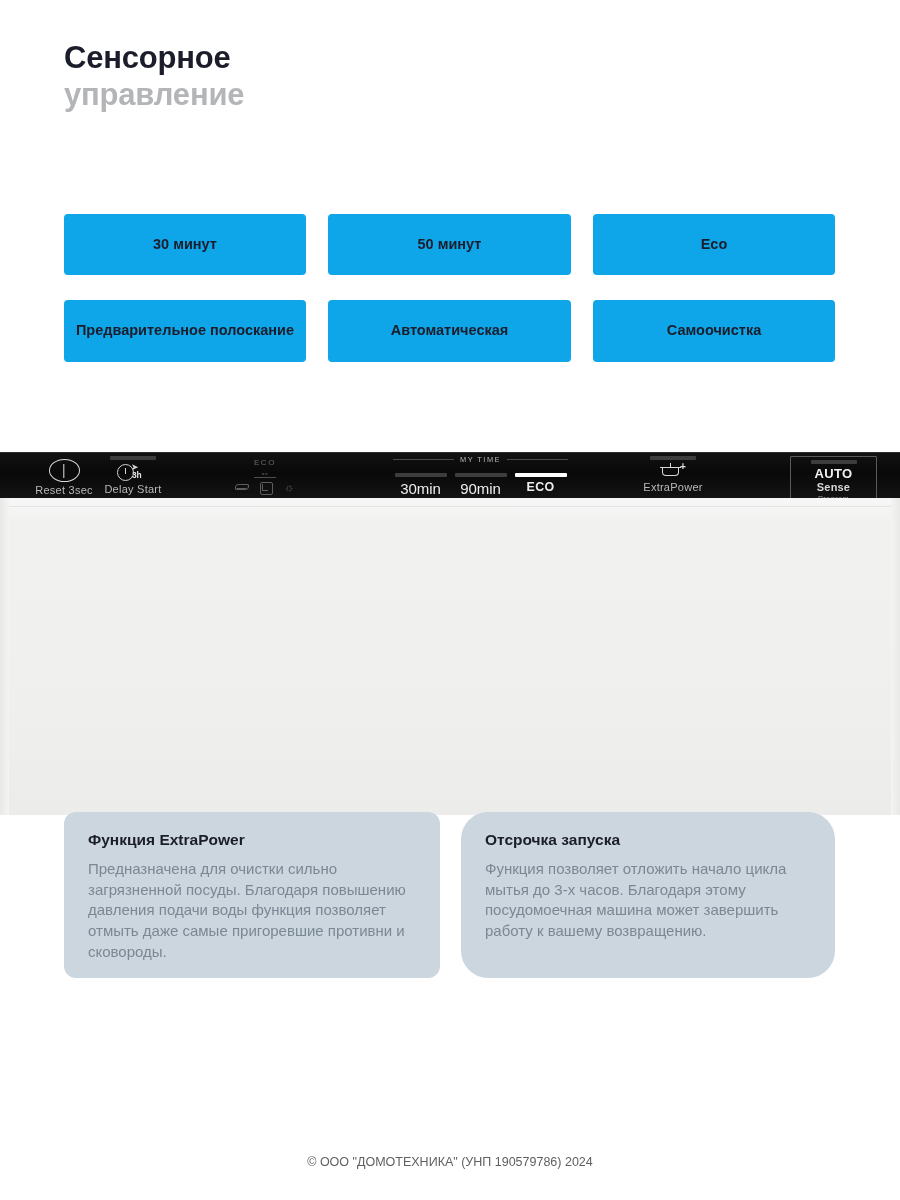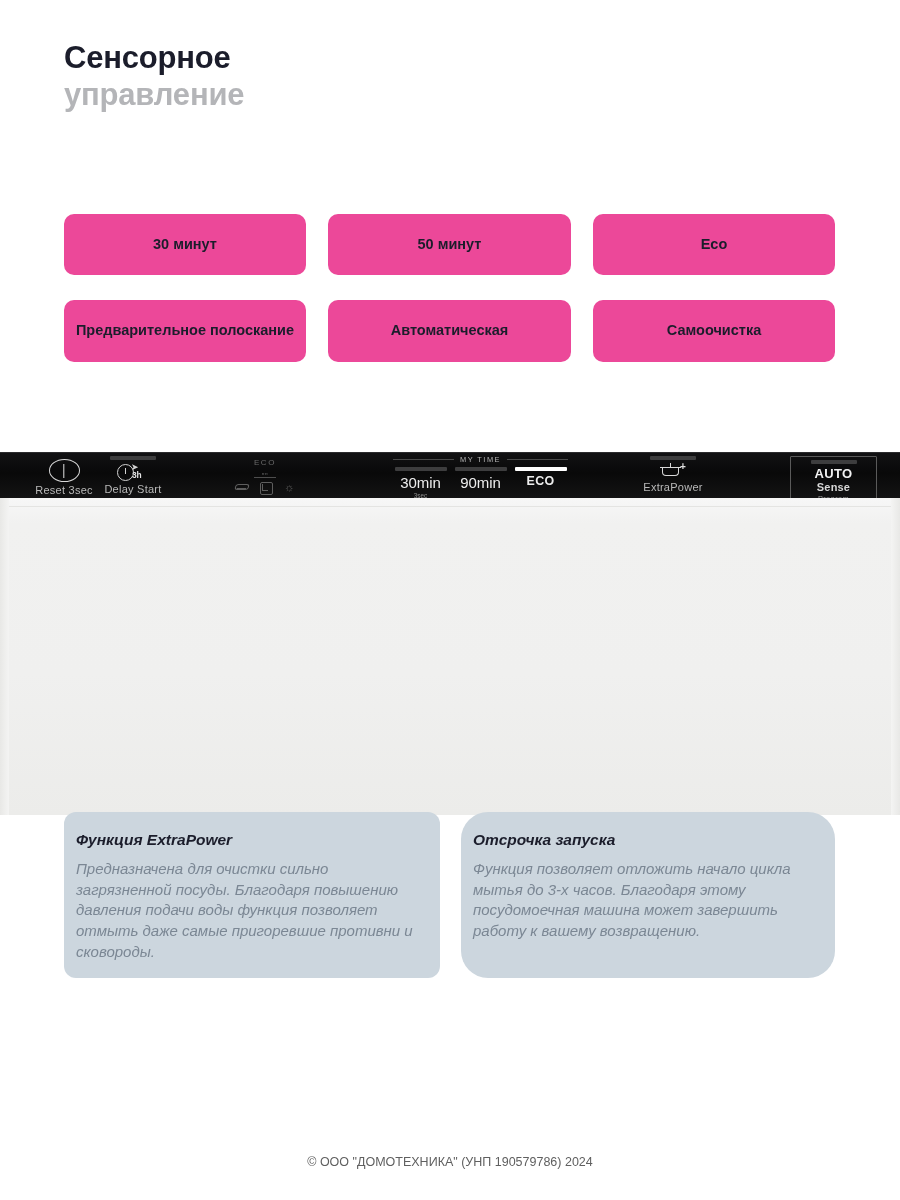--- a/index.html
+++ b/index.html
@@ -44,22 +44,22 @@
     left: 64px;
     top: 214px;
     width: 771px;
     display: grid;
     grid-template-columns: 242px 1fr 242px;
     grid-template-rows: 61px 62px;
     column-gap: 22px;
     row-gap: 25px;
   }
   .chip {
-    background: #ec4899;
-    border-radius: 10px;
+    background: #0ea5e9;
+    border-radius: 4px;
     display: flex;
     align-items: center;
     justify-content: center;
     text-align: center;
     font-size: 14.5px;
     font-weight: bold;
     color: #1b1d2b;
     line-height: 1.35;
     padding: 4px 10px;
   }
@@ -214,21 +214,21 @@
   }
   .ic-dish::after {
     content:""; position:absolute; left:3.5px; top:3px;
     width:5px; height:6px; border-left:1.1px solid #5e5e5e;
     border-bottom:1.1px solid #5e5e5e;
   }
   .ic-sun { font-size: 11px; line-height: 13px; color: #5e5e5e; }
 
   .mytime-head {
     display: flex; align-items: center;
-    gap: 6px; margin-bottom: 3px;
+    gap: 6px; margin-bottom: 9px;
   }
   .mytime-rule { flex: 1; height: 1px; background: #4a4a4a; }
   .mytime-text {
     font-size: 7.4px; letter-spacing: 1.5px; color: #b7b7b7; white-space: nowrap;
   }
   .mytime-row {
     display: flex; align-items: flex-start; justify-content: space-between;
   }
   .mt-item { width: 55px; }
   .mt-bar {
@@ -288,22 +288,21 @@
     position: absolute;
     left: 64px;
     top: 812px;
     width: 771px;
     display: flex;
     gap: 21px;
   }
   .card {
     background: #ccd6de;
     border-radius: 12px;
-    padding: 18px 20px 16px 12px;
-    font-style: italic;
+    padding: 18px 20px 16px 24px;
   }
   .card.left  { width: 376px; }
   .card.right { width: 374px; border-radius: 27px; }
   .card-title {
     font-size: 15.5px; font-weight: bold; color: #1b1d2b;
     margin-bottom: 10px; line-height: 1.25;
   }
   .card-body {
     font-size: 15px; color: #7b8794; line-height: 1.37;
   }

